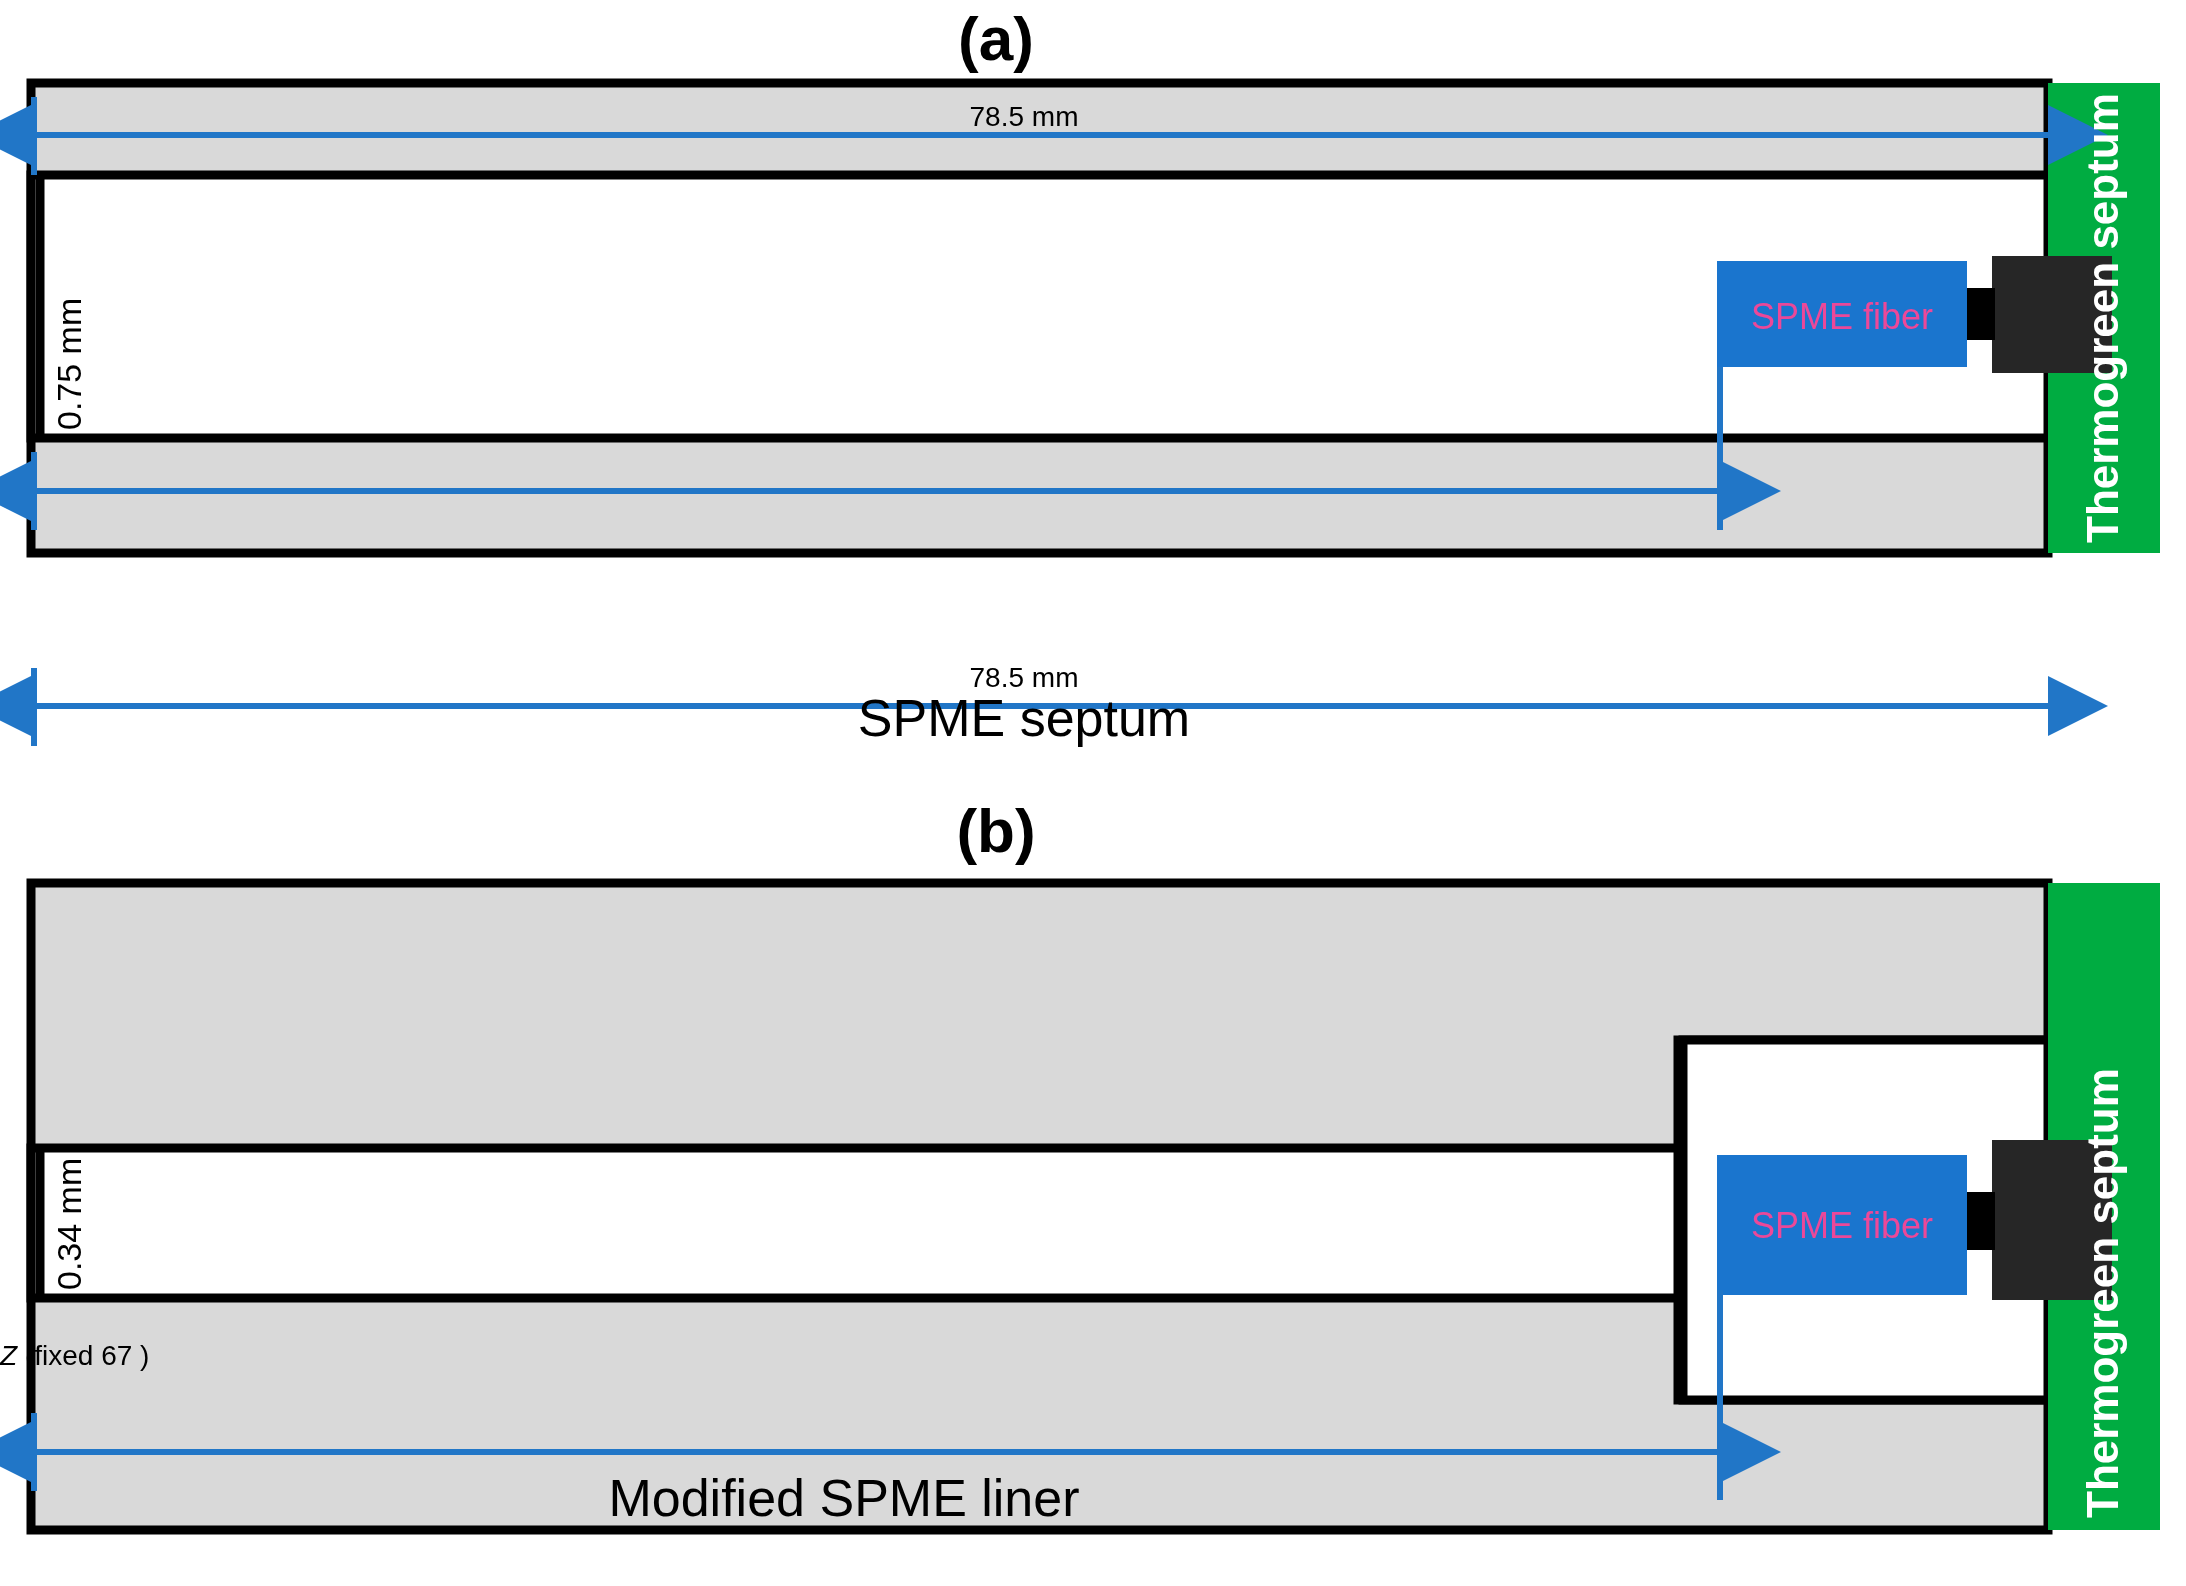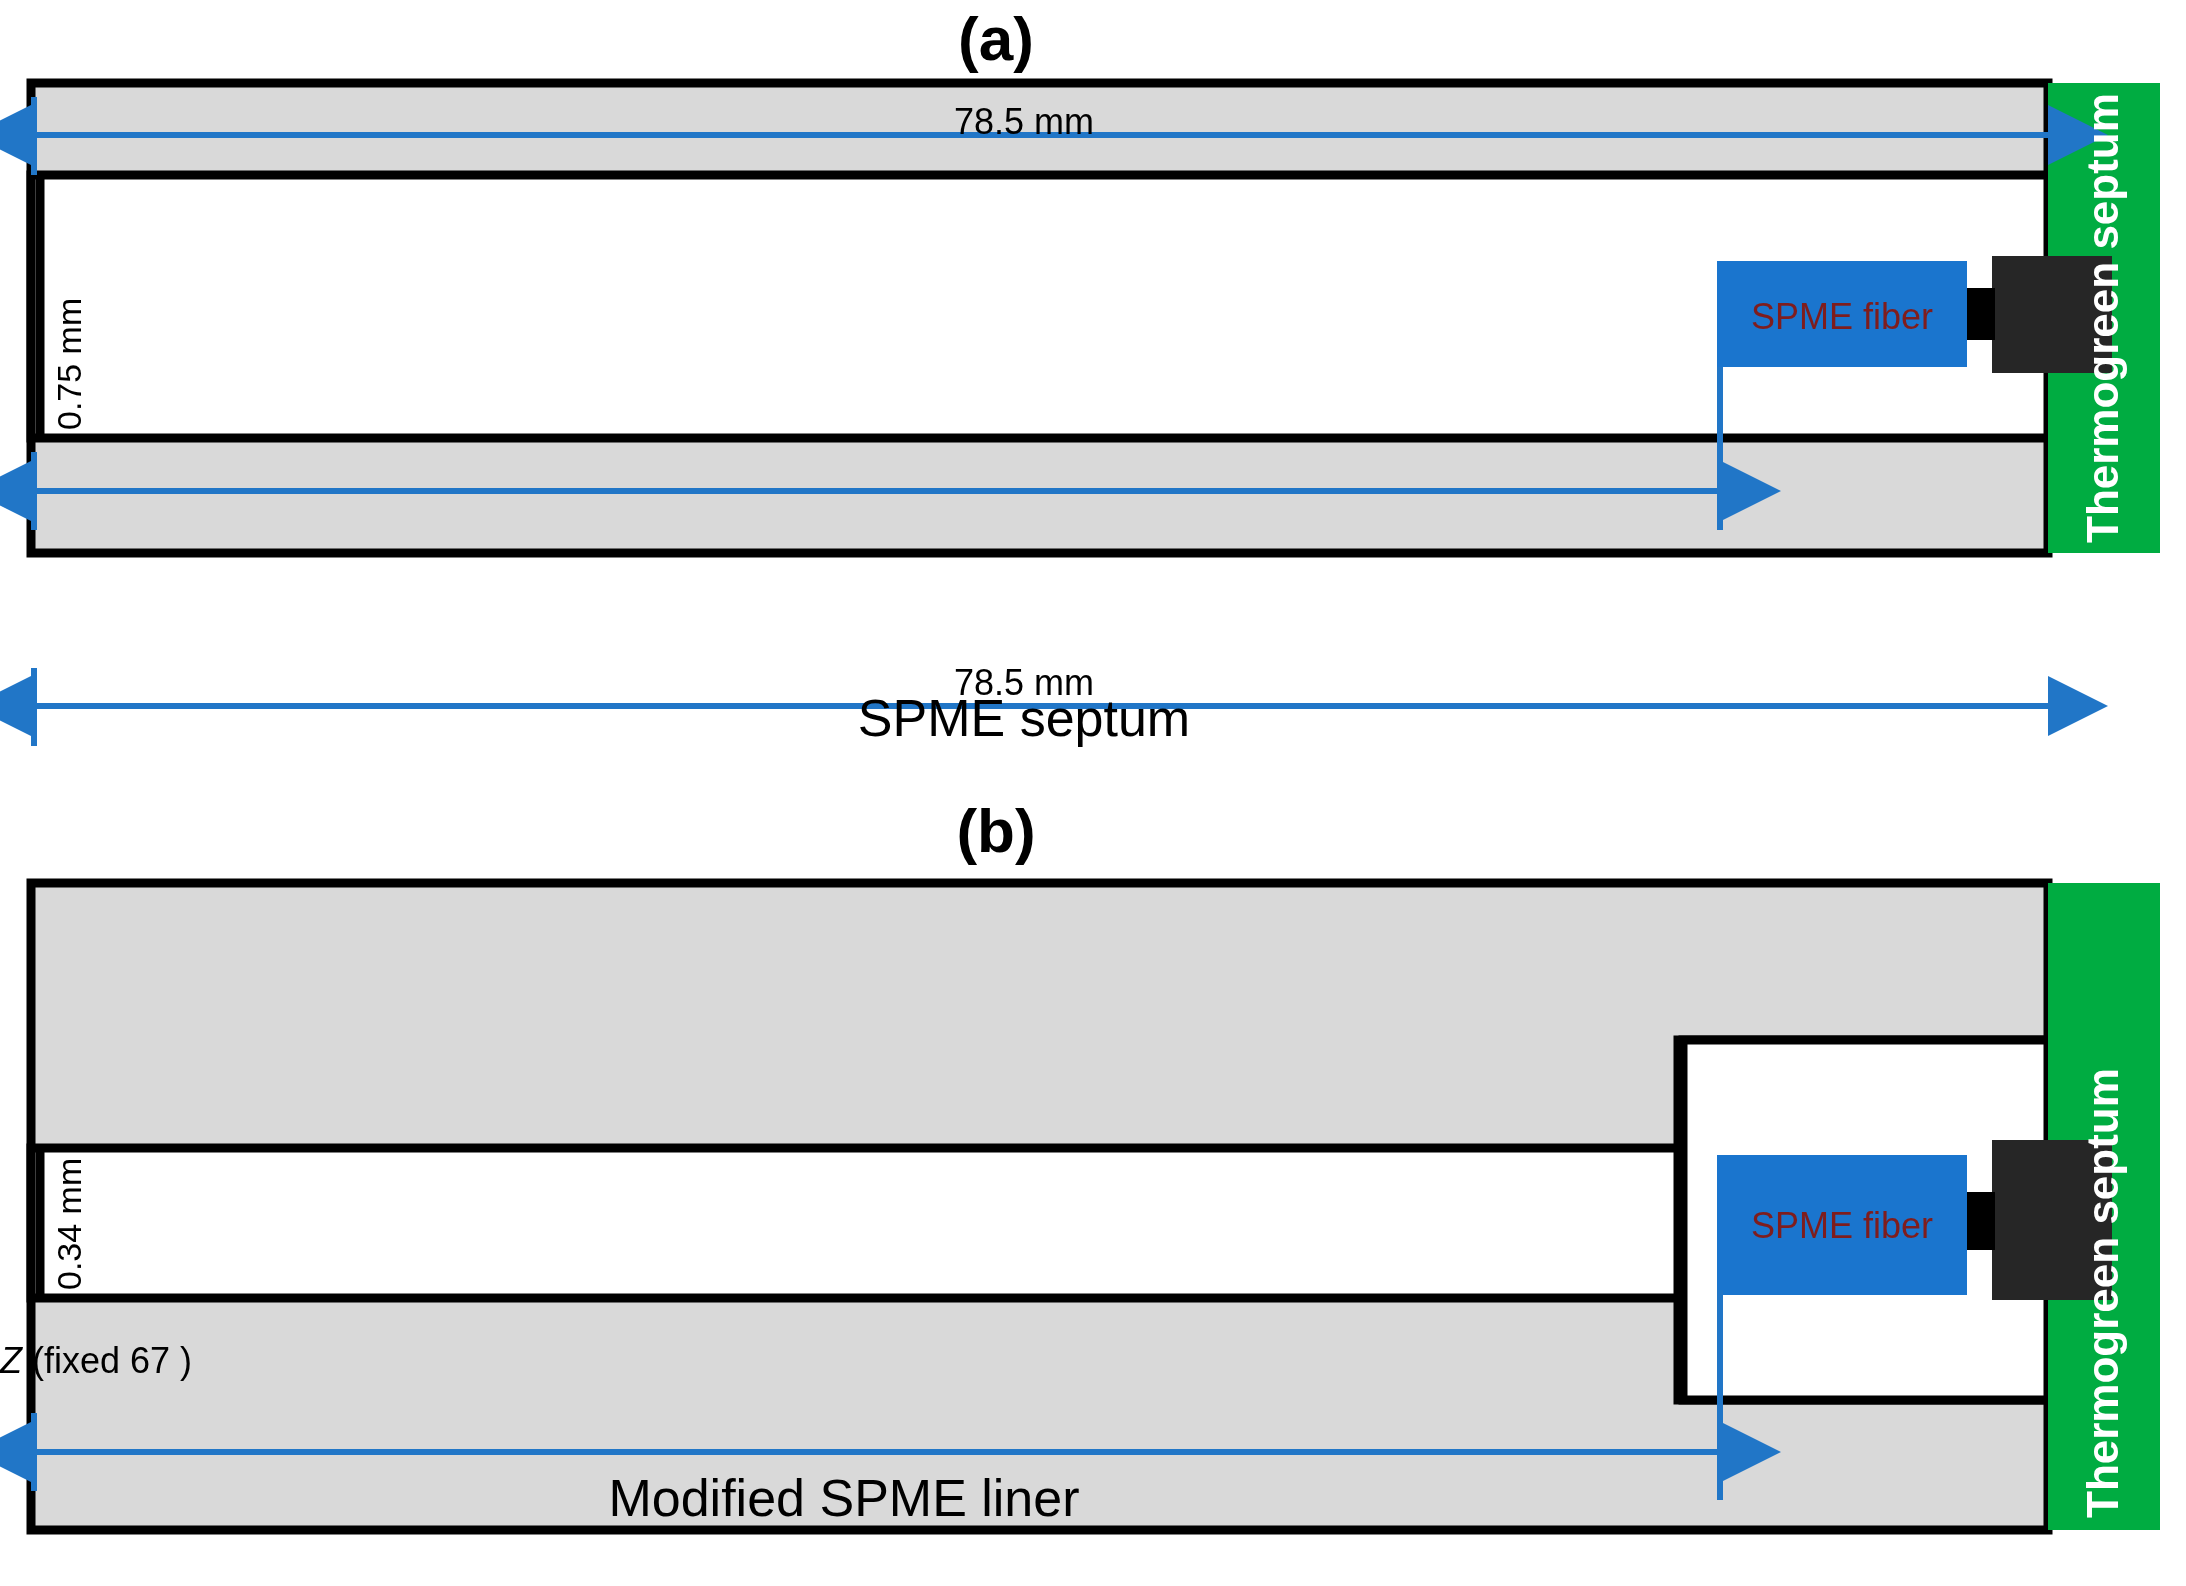--- a/index.html
+++ b/index.html
@@ -31,28 +31,28 @@
     top: 0;
     width: 2186px;
     height: 1586px;
   }
   .txt {
     position: absolute;
     color: #000000;
     white-space: nowrap;
   }
   .dim-text {
-    font-size: 36px;
+    font-size: 28px;
   }
   .liner-text {
     font-size: 52px;
   }
   .fiber-text {
     font-size: 36px;
-    color: #7f1d1d;
+    color: #ec4899;
     font-weight: normal;
   }
   .septum-text {
     font-size: 44px;
     color: #ffffff;
     font-weight: bold;
     transform-origin: left top;
   }
   .vert-dim {
     font-size: 34px;

